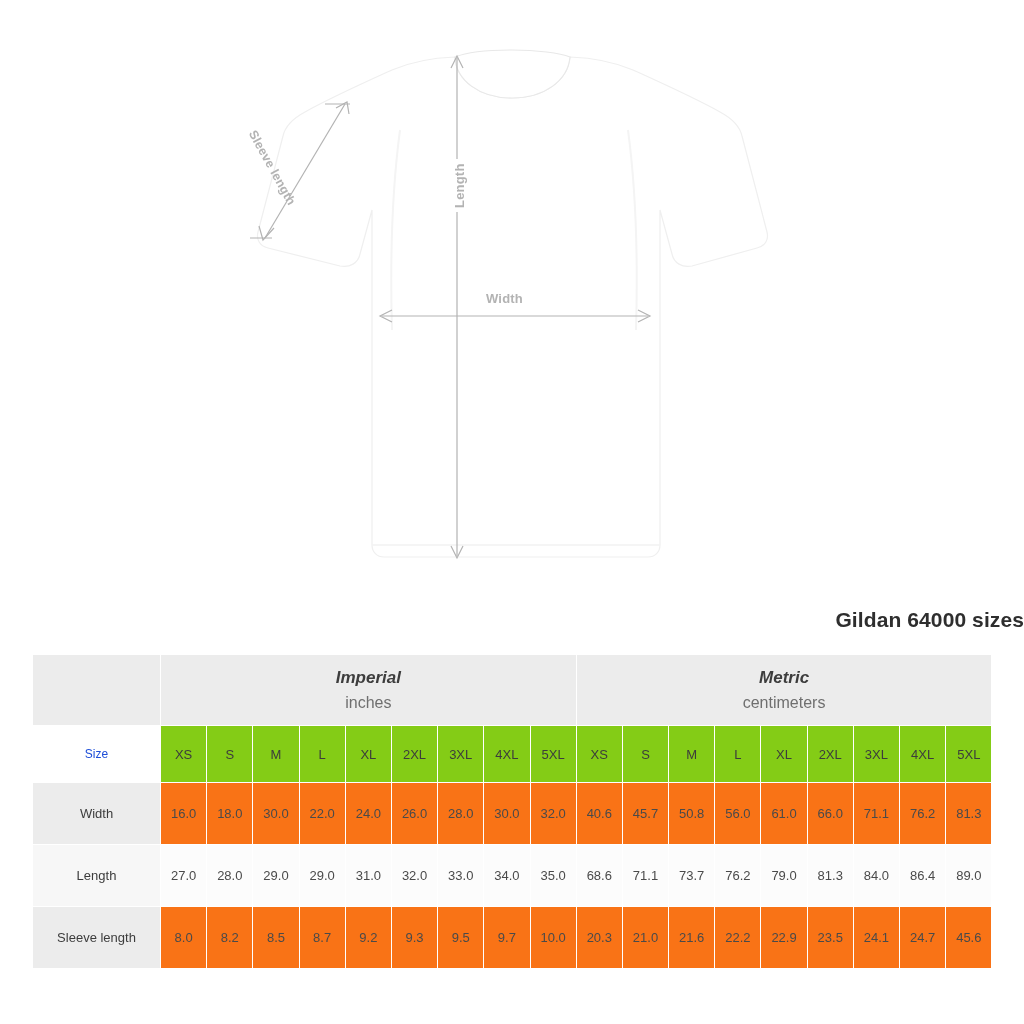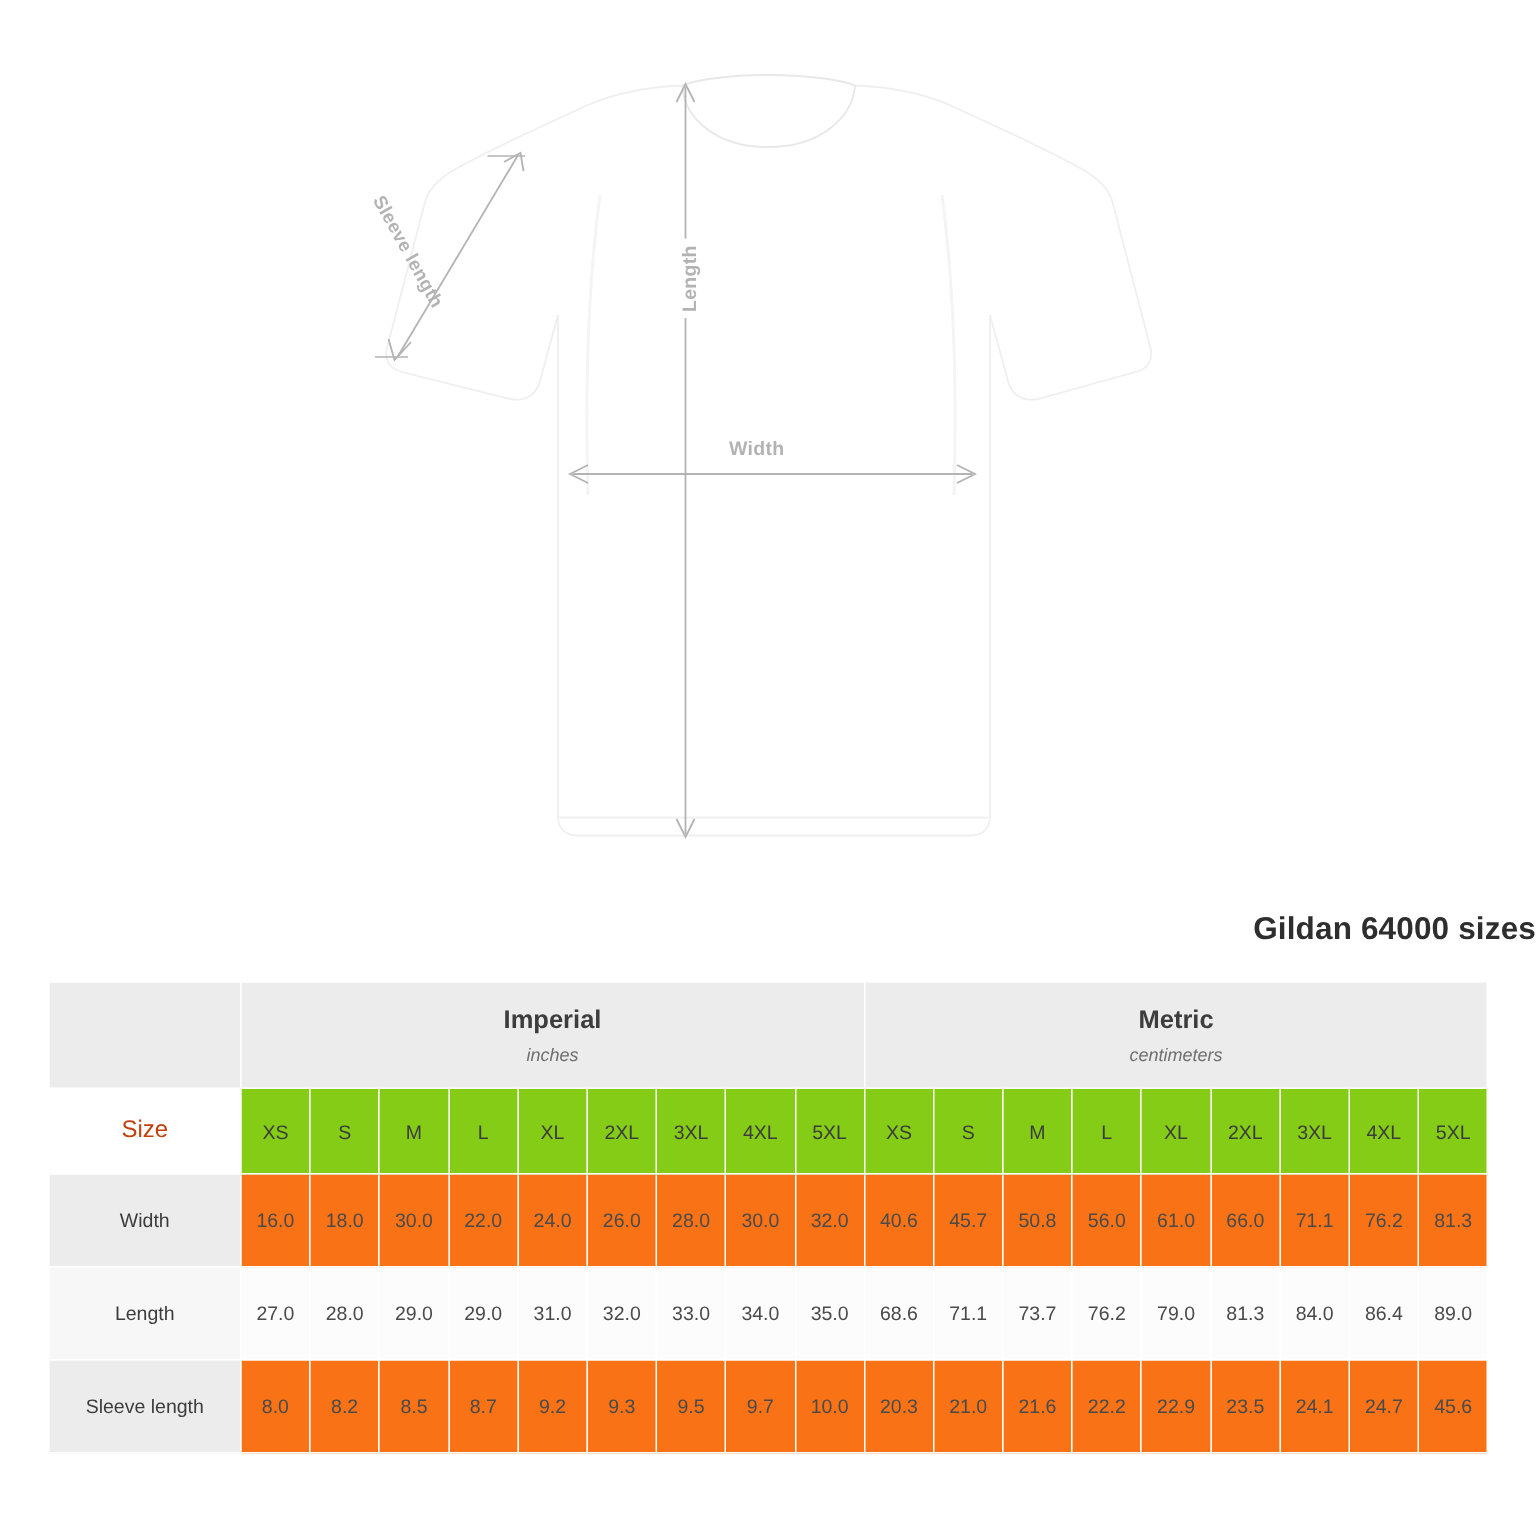--- a/index.html
+++ b/index.html
@@ -98,39 +98,39 @@
     font-weight: normal;
   }
   
   .unit-cell {
     background: #ececec;
     height: 68px;
     color: #4c4c4c;
   }
   .unit-cell .unit-name {
     font-size: 17px;
+    font-style: italic;
     font-weight: bold;
     color: #3d3d3d;
   }
   .unit-cell .unit-sub {
-    font-size: 12px;
-    font-style: italic;
+    font-size: 16px;
     color: #6f6f6f;
     margin-top: 6px;
   }
   .corner-cell {
     background: #ececec;
   }
 
   
   .row-head {
     background: #ffffff;
     font-weight: bold;
-    font-size: 16px;
-    color: #c2410c;
+    font-size: 12px;
+    color: #1d4ed8;
     height: 54px;
   }
   .size-head {
     background: #84cc16;
     font-weight: bold;
     font-size: 13px;
     color: #3c3c3c;
     height: 54px;
   }
 

